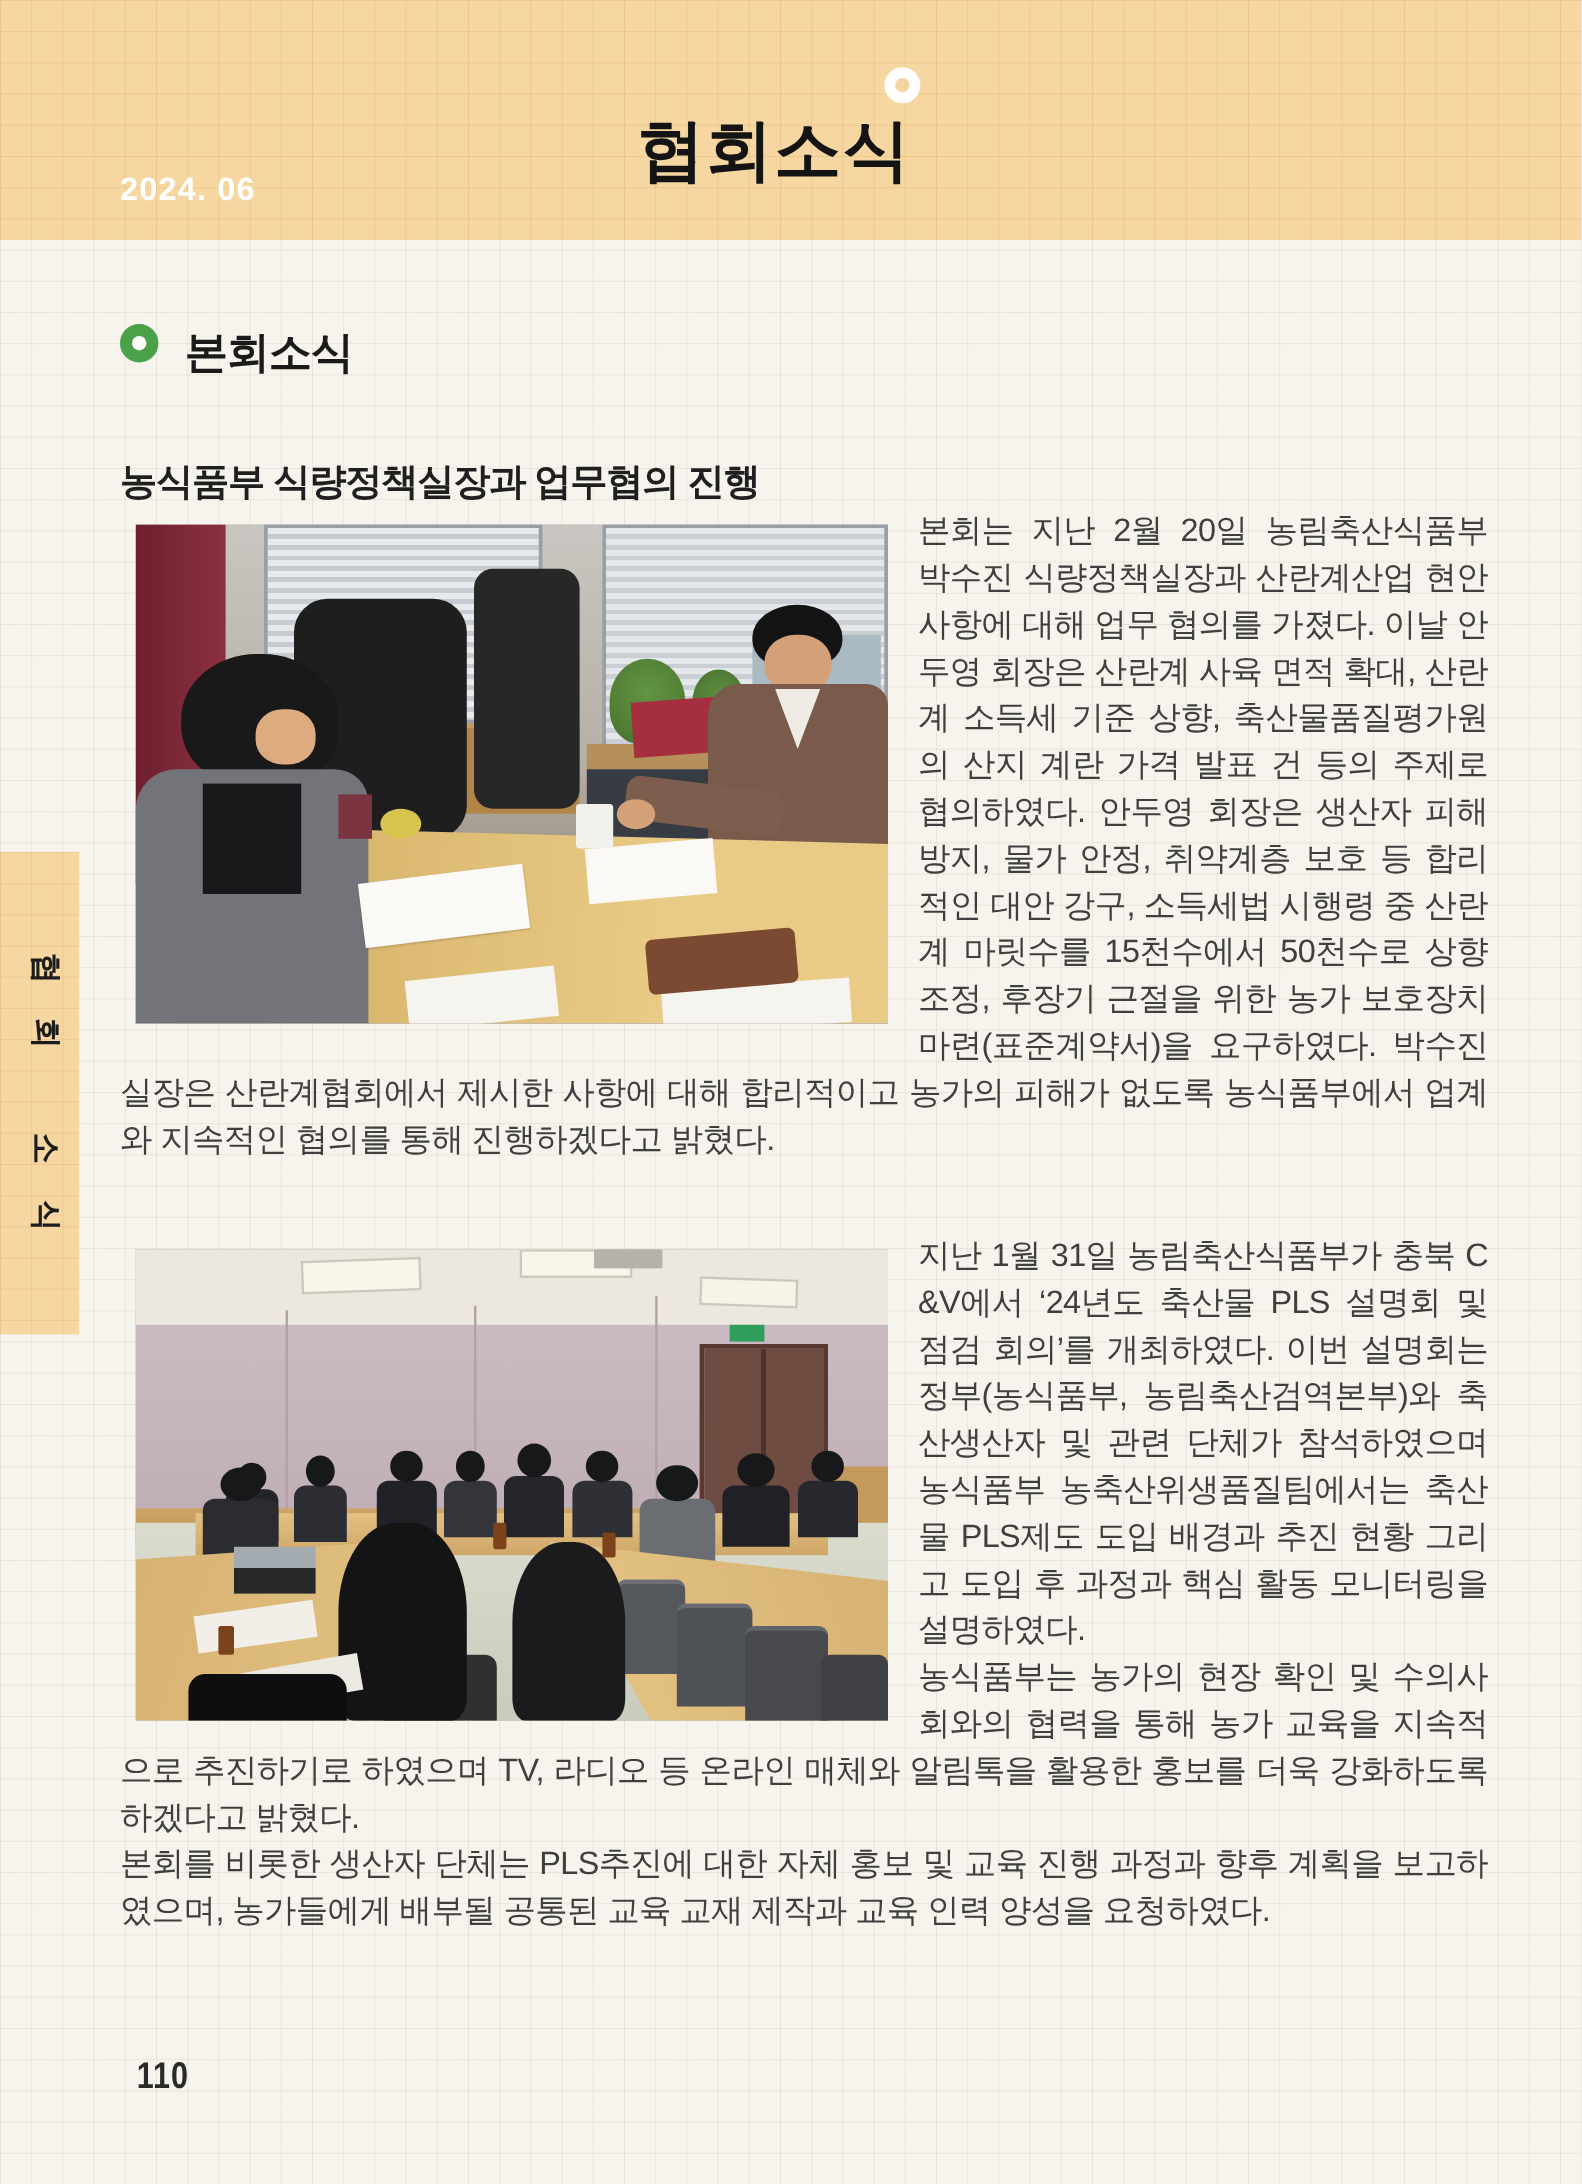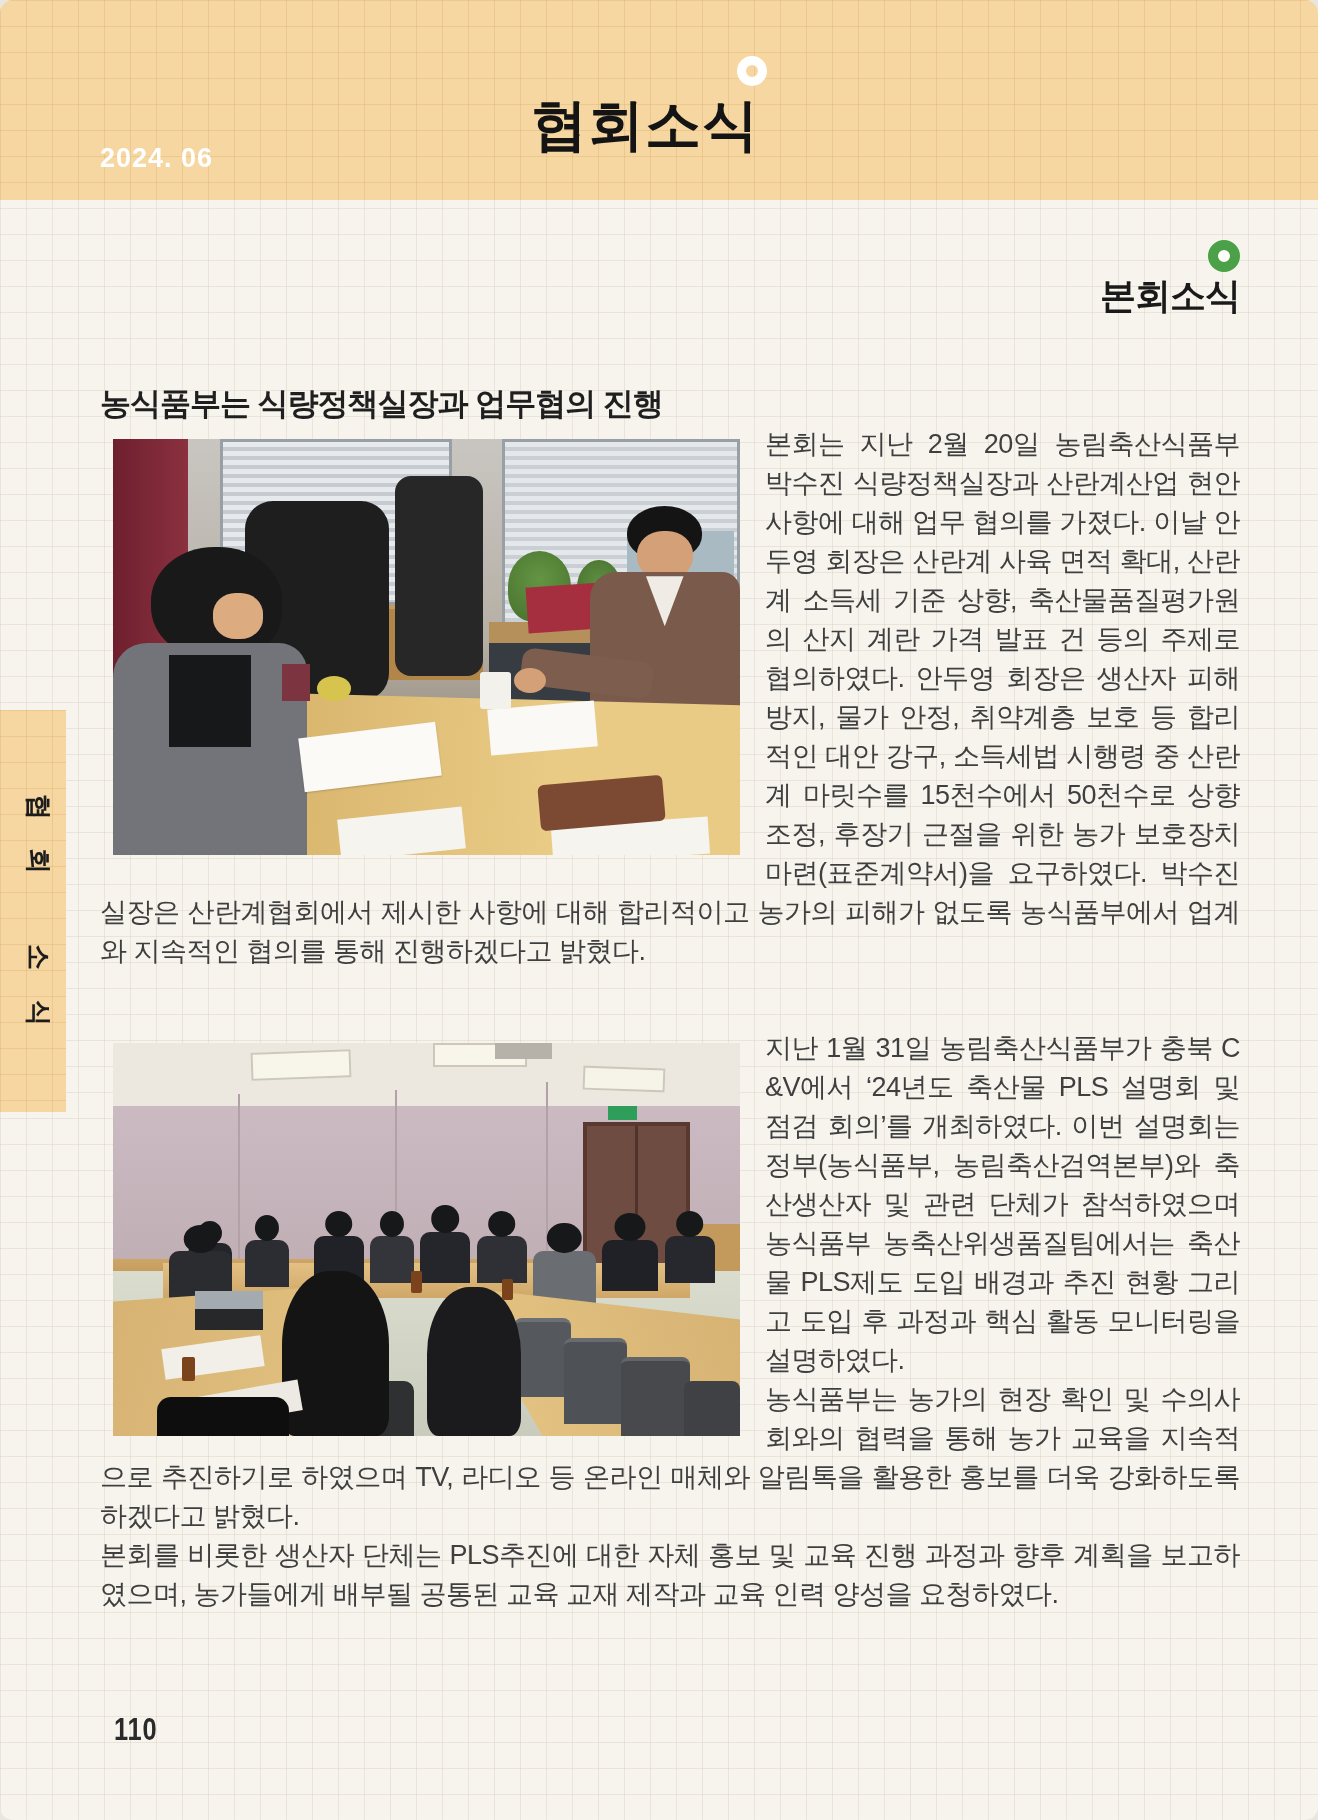--- a/index.html
+++ b/index.html
@@ -6,21 +6,20 @@
   html,body { background:#e8e6e0; }
   body { font-family:"Liberation Sans","DejaVu Sans",sans-serif; }
 
   .page {
     position:relative; width:1318px; height:1820px; margin:0 auto;
     background-color:#f7f4ee; overflow:hidden;
     background-image:
       linear-gradient(rgba(205,185,165,.28) 1px, transparent 1px),
       linear-gradient(90deg, rgba(205,185,165,.28) 1px, transparent 1px);
     background-size:26px 26px;
-    border-radius:13px;
   }
 
   
   .header-band {
     position:absolute; left:0; top:0; width:100%; height:200px;
     background-color:#f6d7a2;
     background-image:
       linear-gradient(rgba(214,166,96,.30) 1px, transparent 1px),
       linear-gradient(90deg, rgba(214,166,96,.30) 1px, transparent 1px);
     background-size:26px 26px;
@@ -51,21 +50,21 @@
   .sidebar-tab span {
     position:absolute; left:24px; width:30px; height:30px;
     font-size:26px; font-weight:700; color:#1c1c1c; line-height:30px;
     text-align:center; transform:rotate(90deg);
   }
   .sb-c0 { top:82px; } .sb-c1 { top:136px; } .sb-c2 { top:232px; } .sb-c3 { top:288px; }
 
   
   .content { position:absolute; left:100px; top:200px; width:1140px; }
 
-  .section-head { display:flex; align-items:flex-end; margin-top:40px;flex-direction:column; }
+  .section-head { display:flex; align-items:flex-start; margin-top:70px; }
   .section-dot {
     width:32px; height:32px; border:10px solid #4aa147; border-radius:50%;
     background:#fdfdf9; flex:0 0 auto;
   }
   .section-title { font-size:36px; font-weight:800; color:#1a1a1a; margin-left:22px; letter-spacing:-1px; }
 
   .article { margin-top:62px; }
   .article + .article { margin-top:58px; }
   .article::after { content:""; display:block; clear:both; }
   .article-title { font-size:31px; font-weight:800; color:#1f1f1f; letter-spacing:-1px; }
@@ -190,21 +189,21 @@
   </div>
 
   <div class="content">
 
     <div class="section-head">
       <div class="section-dot"></div>
       <div class="section-title">본회소식</div>
     </div>
 
     <div class="article">
-      <div class="article-title">농식품부는 식량정책실장과 업무협의 진행</div>
+      <div class="article-title">농식품부 식량정책실장과 업무협의 진행</div>
       <div class="photo ph1">
         <div class="art p1-winL"></div>
         <div class="art p1-winR"></div>
         <div class="art p1-view"></div>
         <div class="art p1-tree"></div>
         <div class="art p1-cabinet"></div>
         <div class="art p1-credenza"></div>
         <div class="art p1-recliner"></div>
         <div class="art p1-chair2"></div>
         <div class="art p1-desk-top"></div>

